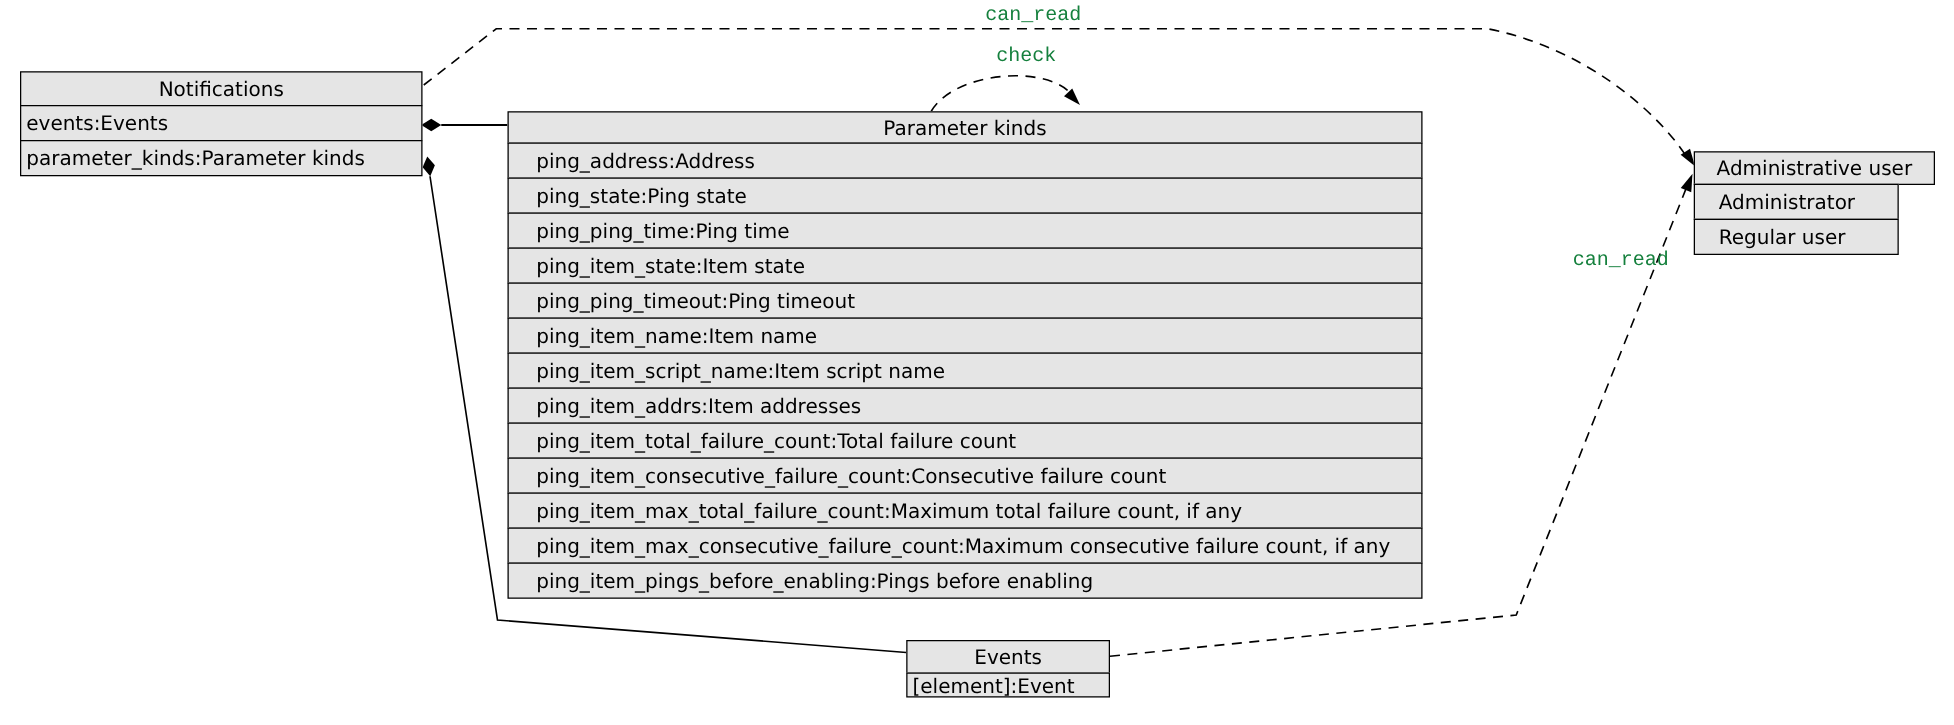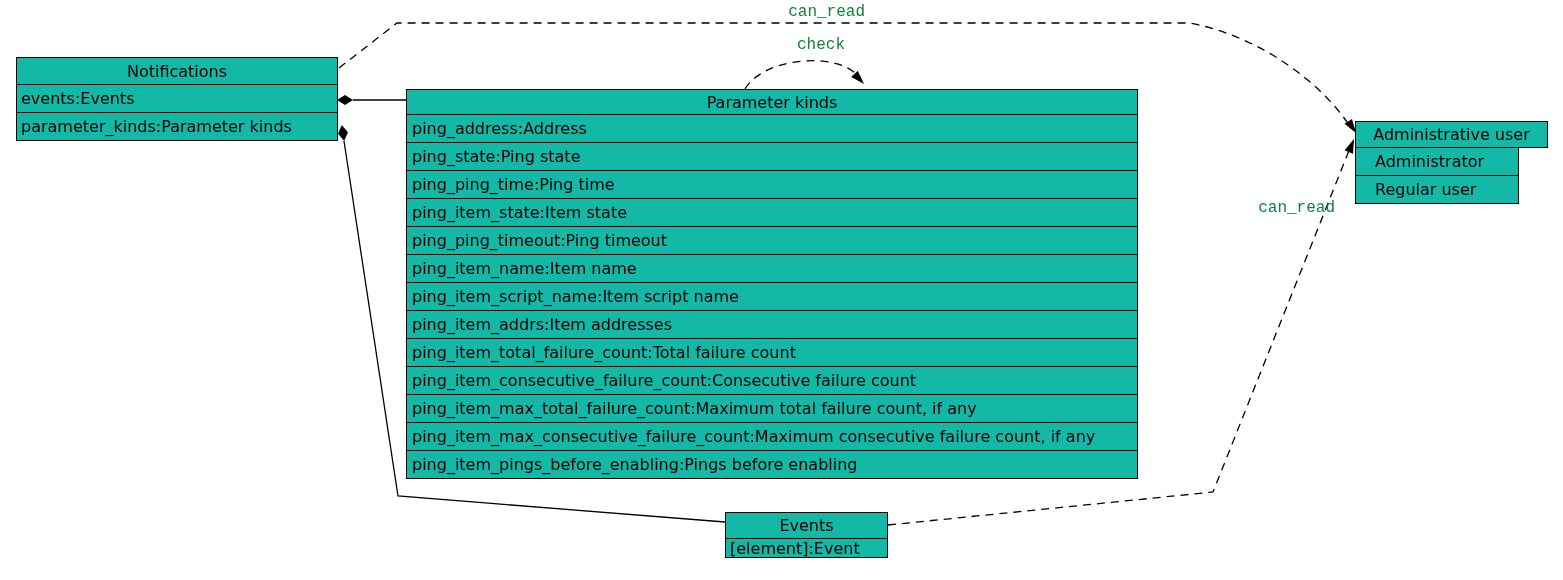--- a/index.html
+++ b/index.html
@@ -15,21 +15,21 @@
     position: absolute;
     left: 0; top: 0;
     width: 1563px; height: 580px;
     z-index: 0;
   }
   .node { position: absolute; z-index: 1; }
   .cell {
     position: relative;
     box-sizing: border-box;
     border: 1px solid #000000;
-    background: #14b8a6;
+    background: #e5e5e5;
     display: flex;
     align-items: center;
     font-size: 16px;
     color: #000000;
     white-space: nowrap;
     overflow: visible;
   }
   .cell + .cell { margin-top: -1px; }
   .title { justify-content: center; }
   .row { justify-content: flex-start; padding-left: 4px; }
@@ -37,21 +37,21 @@
   
   #n-notifications { left: 16px; top: 57px; }
   #n-notifications .cell { width: 322px; }
   #n-notifications .title { height: 28px; }
   #n-notifications .row { height: 29px; }
 
   
   #n-paramkinds { left: 406px; top: 89px; }
   #n-paramkinds .cell { width: 732px; }
   #n-paramkinds .title { height: 26px; }
-  #n-paramkinds .row { height: 29px; padding-left: 5px; }
+  #n-paramkinds .row { height: 29px; padding-left: 22px; }
 
   
   #n-admin { left: 1355px; top: 121px; }
   #n-admin .title { width: 193px; height: 27px; }
   #n-admin .row { width: 164px; height: 29px; padding-left: 19px; }
 
   
   #n-events { left: 725px; top: 512px; }
   #n-events .cell { width: 163px; }
   #n-events .title { height: 27px; }

